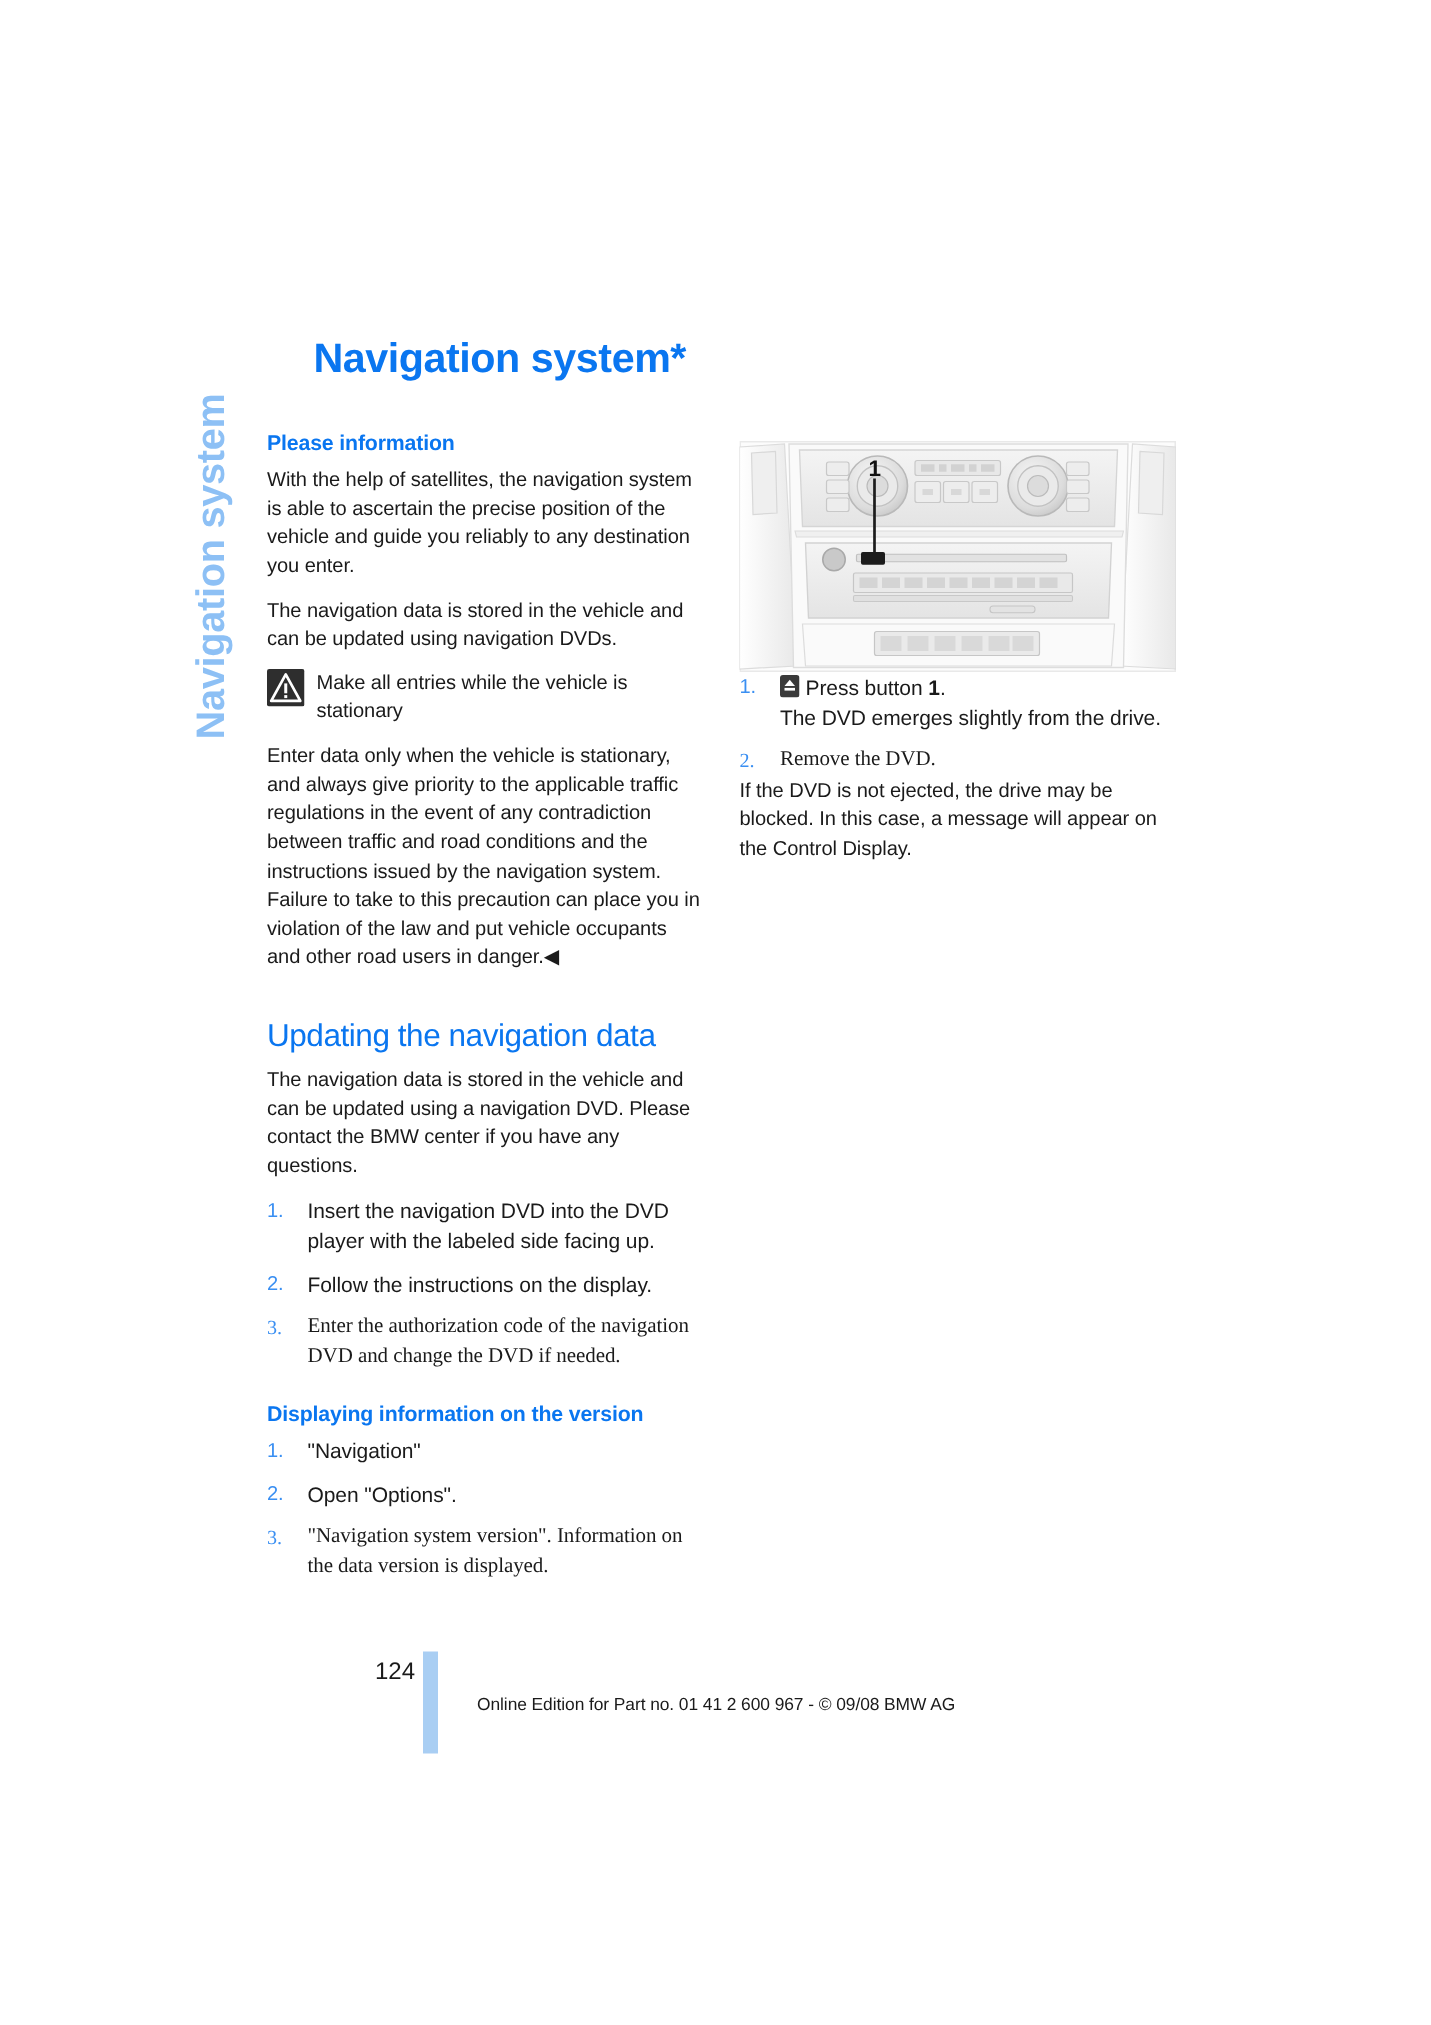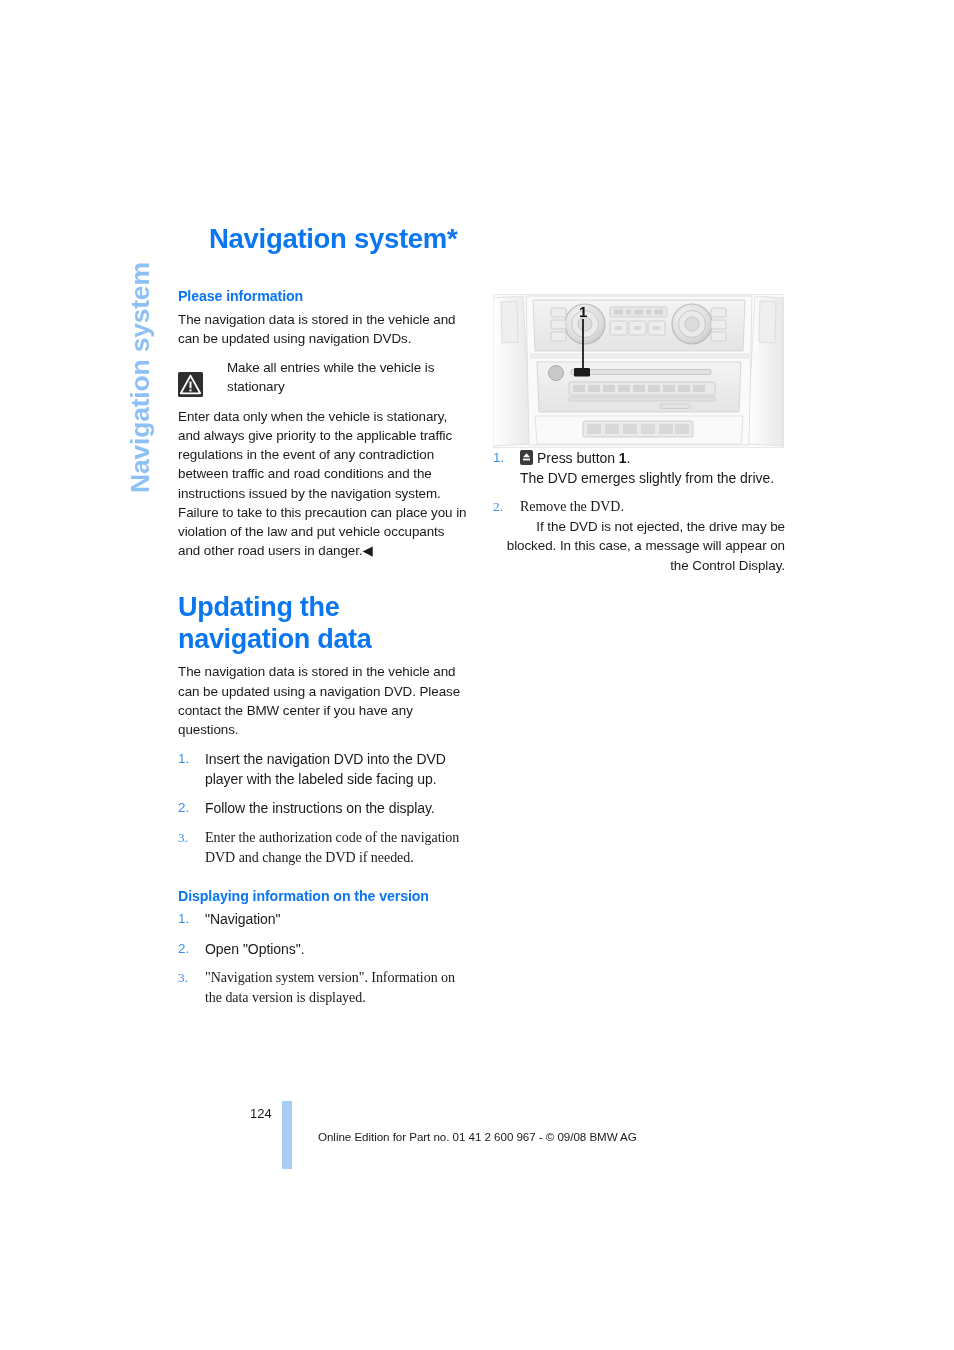--- a/index.html
+++ b/index.html
@@ -74,42 +74,42 @@
     font-size: 14.2px;
     font-weight: bold;
     color: #0a76f0;
     letter-spacing: -0.1px;
     line-height: 1.25;
   }
   h2.sub.spaced { margin-top: 20px; }
 
   h1.section {
     margin: 30px 0 7px 0;
-    font-size: 27px;
-    font-weight: bold;
+    font-size: 21px;
+    font-weight: normal;
     color: #0a76f0;
     letter-spacing: -0.3px;
     line-height: 1.2;
   }
 
   p.body {
     margin: 0 0 10px 0;
     font-size: 13.4px;
     line-height: 1.435;
     color: #1a1a1a;
     letter-spacing: -0.05px;
   }
-  p.body:last-child { margin-bottom: 0; text-align: right; }
+  p.body:last-child { margin-bottom: 0; }
 
   
   .note {
     display: flex;
-    align-items: flex-end;
+    align-items: flex-start;
     margin: 0 0 10px 0;
-    gap: 24px;
+    gap: 8px;
   }
   .warn-icon {
     flex: 0 0 auto;
     width: 25px;
     height: 25px;
     margin-top: 1px;
     position: relative;
   }
   .note-text {
     font-size: 13.4px;
@@ -170,21 +170,21 @@
     position: absolute;
     left: 178px;
     top: 1100px;
     width: 600px;
     height: 70px;
   }
   .page-number {
     position: absolute;
     left: 72px;
     top: 6px;
-    font-size: 13px;
+    font-size: 16px;
     color: #1a1a1a;
   }
   .footer-bar {
     position: absolute;
     left: 104px;
     top: 1px;
     width: 10px;
     height: 68px;
     background: #a9cef3;
   }
@@ -207,20 +207,21 @@
   <div class="side-tab">
     <div class="side-tab-text">Navigation system</div>
   </div>
 
   <div class="page-title">Navigation system*</div>
 
   <div class="col col-left">
 
     <h2 class="sub">Please information</h2>
 
+    <p class="body">With the help of satellites, the navigation system is able to ascertain the precise position of the vehicle and guide you reliably to any destination you enter.</p>
 
     <p class="body">The navigation data is stored in the vehicle and can be updated using navigation DVDs.</p>
 
     <div class="note">
       <span class="warn-icon">
         <svg width="25" height="25" viewBox="0 0 25 25">
           <rect x="0" y="0" width="25" height="25" rx="1.5" fill="#2e2e2e"></rect>
           <path d="M12.5 3.6 L22.2 21.3 L2.8 21.3 Z" fill="none" stroke="#ffffff" stroke-width="1.8" stroke-linejoin="round"></path>
           <rect x="11.5" y="9.6" width="2" height="6.6" fill="#ffffff"></rect>
           <rect x="11.5" y="17.4" width="2" height="2" fill="#ffffff"></rect>

